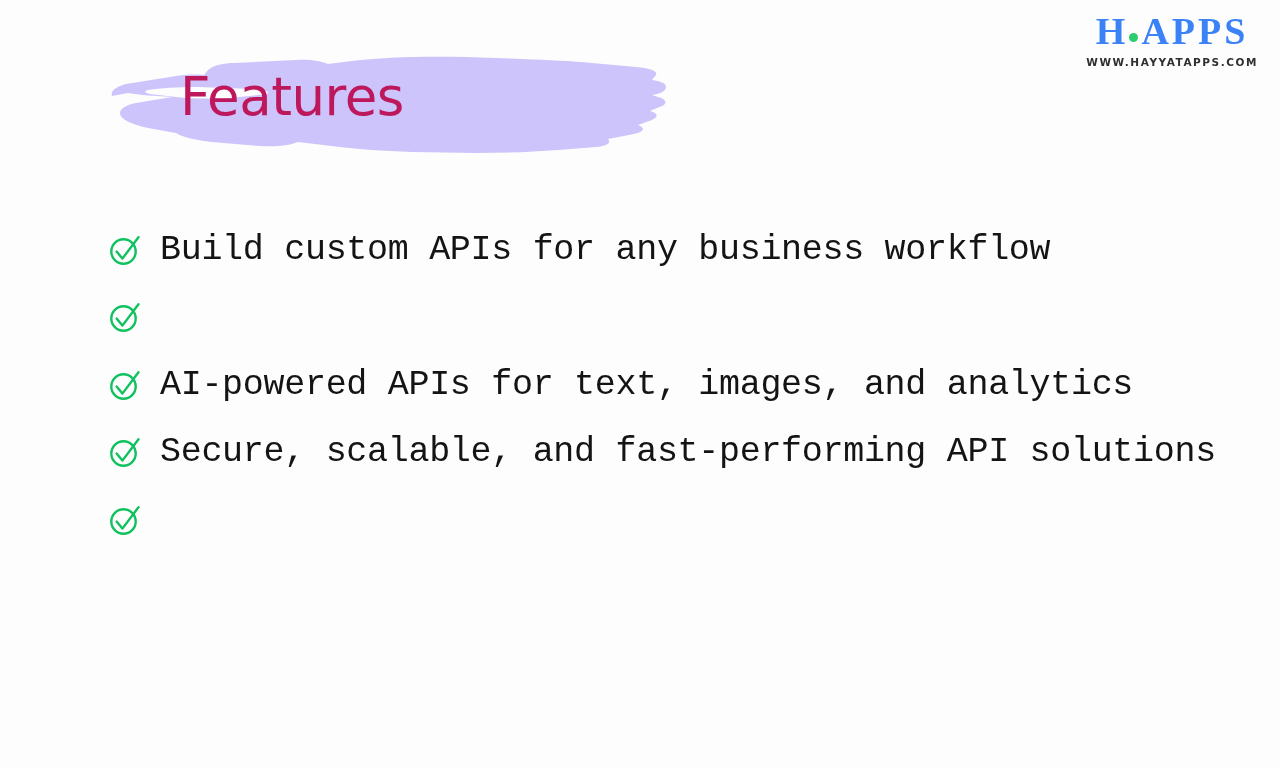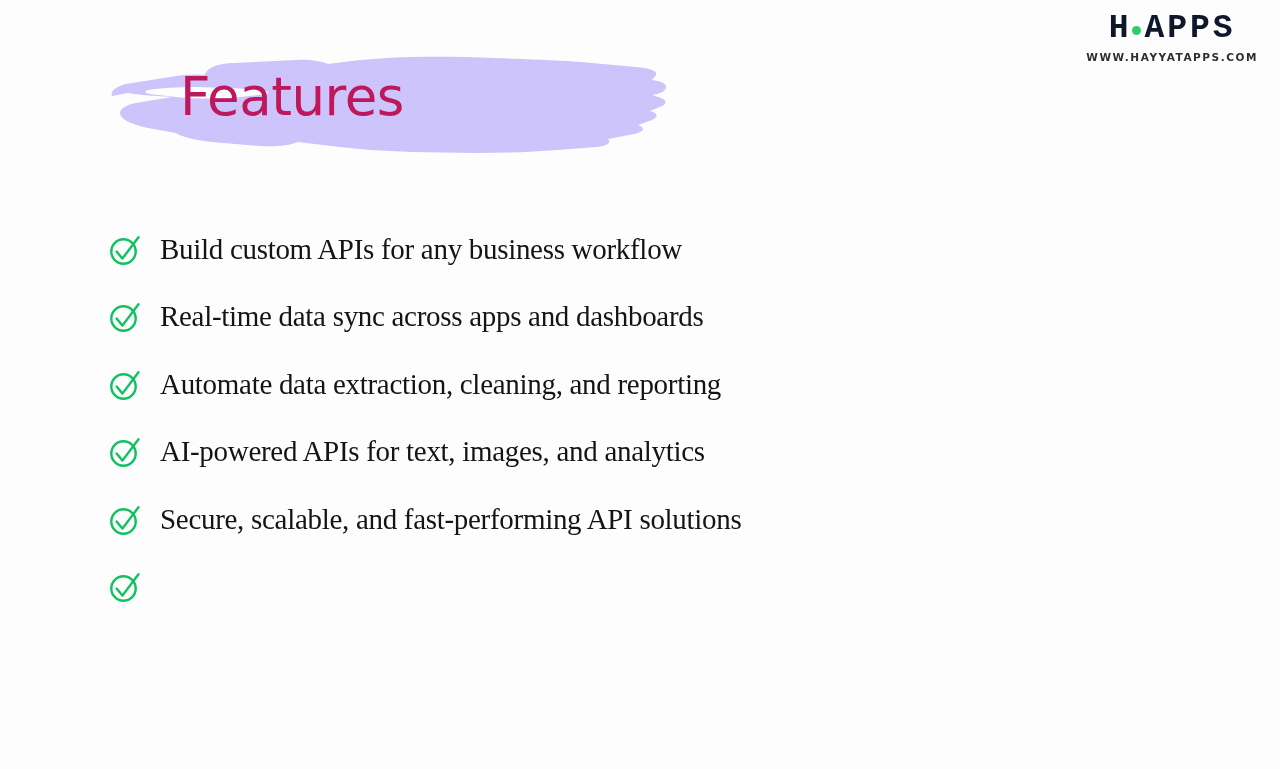--- a/index.html
+++ b/index.html
@@ -21,25 +21,25 @@
 
   
   .brand {
     position: absolute;
     top: 12px;
     right: 22px;
     text-align: center;
     line-height: 1;
   }
   .brand-title {
-    font-family: Liberation Mono, monospace;
+    font-family: Liberation Serif, serif;
     font-weight: 700;
-    font-size: 33px;
+    font-size: 38px;
     letter-spacing: 3px;
-    color: #0f172a;
+    color: #3b82f6;
     white-space: nowrap;
     display: block;
   }
   .brand-dot {
     display: inline-block;
     width: 9px;
     height: 9px;
     border-radius: 50%;
     background: #2ecc71;
     vertical-align: middle;
@@ -104,23 +104,23 @@
     height: 67.5px;
   }
   .check-icon {
     flex: 0 0 auto;
     width: 34px;
     height: 34px;
     margin-right: 18px;
     display: block;
   }
   .feature-text {
-    font-family: Liberation Serif, serif;
+    font-family: Liberation Mono, monospace;
     font-weight: 400;
-    font-size: 29px;
+    font-size: 35px;
     letter-spacing: -0.3px;
     color: #141414;
     white-space: nowrap;
     line-height: 1.1;
   }
 </style>
 </head>
 <body>
 
 <div class="slide">
@@ -194,30 +194,22 @@
       </svg>
       <span class="feature-text">Build custom APIs for any business workflow</span>
     </li>
 
 
     <li class="feature-item">
       <svg class="check-icon" viewBox="0 0 34 34">
         <circle cx="15.5" cy="18.5" r="12.2" fill="none" stroke="#10c15f" stroke-width="2.4"></circle>
         <path d="M 8.6,18.6 L 14.4,25.6 L 30.5,4.2" fill="none" stroke="#10c15f" stroke-width="2.4" stroke-linecap="round" stroke-linejoin="round"></path>
       </svg>
-      <span class="feature-text">Real-time data sync across apps and dashboards</span>
-    </li>
-
-    <li class="feature-item">
-      <svg class="check-icon" viewBox="0 0 34 34">
-        <circle cx="15.5" cy="18.5" r="12.2" fill="none" stroke="#10c15f" stroke-width="2.4"></circle>
-        <path d="M 8.6,18.6 L 14.4,25.6 L 30.5,4.2" fill="none" stroke="#10c15f" stroke-width="2.4" stroke-linecap="round" stroke-linejoin="round"></path>
-      </svg>
-      <span class="feature-text">Automate data extraction, cleaning, and reporting</span>
-    </li>
+    </li>
+
 
     <li class="feature-item">
       <svg class="check-icon" viewBox="0 0 34 34">
         <circle cx="15.5" cy="18.5" r="12.2" fill="none" stroke="#10c15f" stroke-width="2.4"></circle>
         <path d="M 8.6,18.6 L 14.4,25.6 L 30.5,4.2" fill="none" stroke="#10c15f" stroke-width="2.4" stroke-linecap="round" stroke-linejoin="round"></path>
       </svg>
       <span class="feature-text">AI-powered APIs for text, images, and analytics</span>
     </li>
 
     <li class="feature-item">

